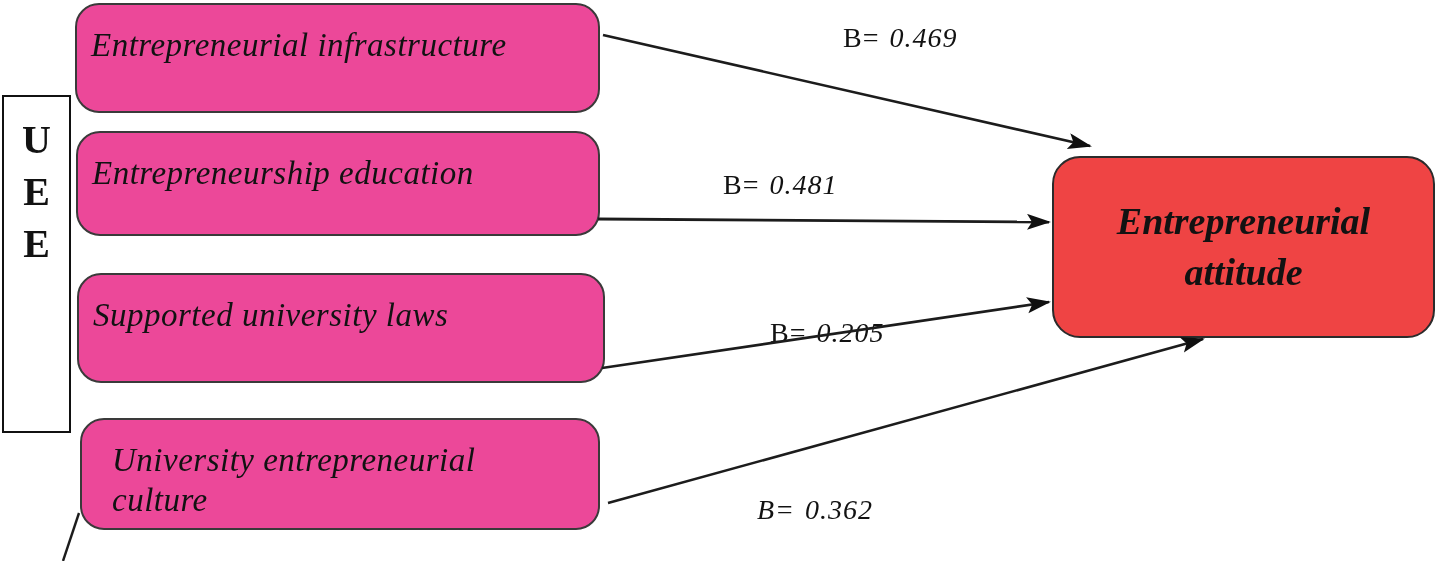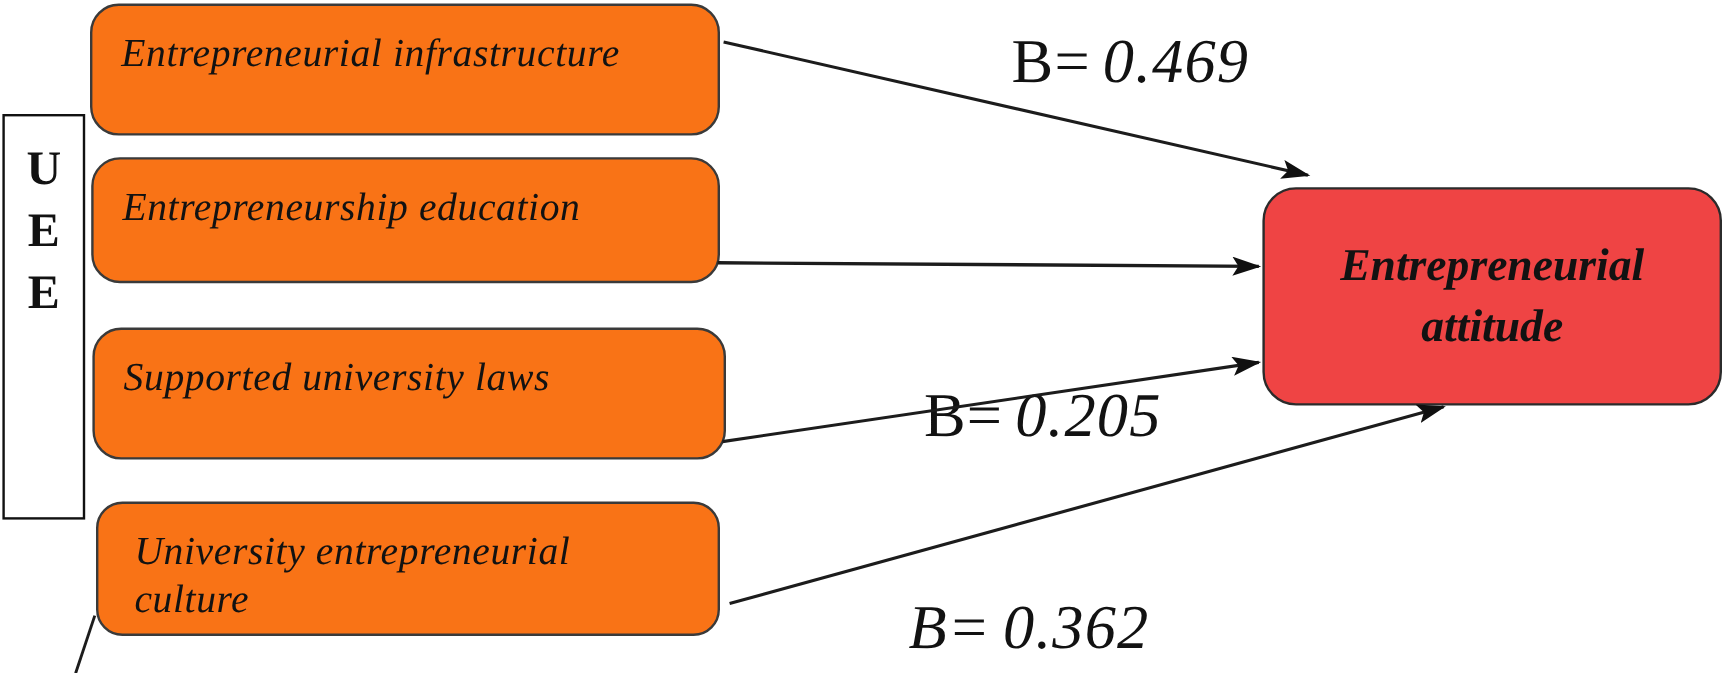--- a/index.html
+++ b/index.html
@@ -6,65 +6,65 @@
   #stage{
     position:relative;
     width:1440px;height:561px;
     background:#fff;
     font-family:"Liberation Serif", serif;
     color:#121212;
     overflow:hidden;
   }
   .rbox{
     position:absolute;
-    background:#f97316;
+    background:#ec4899;
     border:2.5px solid #3a3a3a;
     border-radius:24px;
     box-sizing:border-box;
     font-style:italic;
     font-size:33px;
     line-height:1.22;
-    padding:20px 28px 0 24px;
+    padding:20px 28px 0 14px;
     letter-spacing:0.5px;
   }
   #uee-box{
     position:absolute;
     left:2px;top:95px;width:69px;height:338px;
     border:2px solid #111;
     box-sizing:border-box;
     background:#fff;
     text-align:center;
     padding-top:17px;
   }
   .uee-letter{
     font-weight:bold;
     font-size:40px;
     line-height:52px;
     letter-spacing:0;
   }
   #box1{left:75px; top:3px;  width:525px;height:110px;}
   #box2{left:76px; top:131px;width:524px;height:105px;}
   #box3{left:77px; top:273px;width:528px;height:110px;}
-  #box4{left:80px; top:418px;width:520px;height:112px;padding-left:30px;border-radius:22px;}
+  #box4{left:80px; top:418px;width:520px;height:112px;padding-left:30px;}
   #outcome-box{
     position:absolute;
     left:1052px;top:156px;width:383px;height:182px;
     border:2.5px solid #2b2b2b;
     border-radius:28px;
     box-sizing:border-box;
     background:#ef4444;
     display:flex;align-items:center;justify-content:center;
     text-align:center;
     font-style:italic;font-weight:bold;
     font-size:38px;line-height:1.35;
     padding:0 20px;
   }
   .coef{
     position:absolute;
-    font-size:52px;
+    font-size:28px;
     white-space:nowrap;
     letter-spacing:1px;
   }
   .coef .val{font-style:italic;margin-left:10px;}
   .coef.italic-prefix .prefix{font-style:italic;}
   #coef-1{left:843px;top:22px;}
   #coef-2{left:723px;top:169px;}
   #coef-3{left:770px;top:317px;}
   #coef-4{left:757px;top:466px;margin-top:28px;}
   #arrow-layer{
@@ -96,20 +96,23 @@
     <span>University entrepreneurial culture</span>
   </div>
 
   <div id="outcome-box">
     <span>Entrepreneurial attitude</span>
   </div>
 
   <div id="coef-1" class="coef">
     <span class="prefix">B=</span><span class="val">0.469</span>
   </div>
+  <div id="coef-2" class="coef">
+    <span class="prefix">B=</span><span class="val">0.481</span>
+  </div>
   <div id="coef-3" class="coef">
     <span class="prefix">B=</span><span class="val">0.205</span>
   </div>
   <div id="coef-4" class="coef italic-prefix">
     <span class="prefix">B=</span><span class="val">0.362</span>
   </div>
 
   <svg id="arrow-layer" viewBox="0 0 1440 561">
     <defs>
       <marker id="ah" markerUnits="userSpaceOnUse" markerWidth="26" markerHeight="18" refX="22" refY="8" orient="auto">

